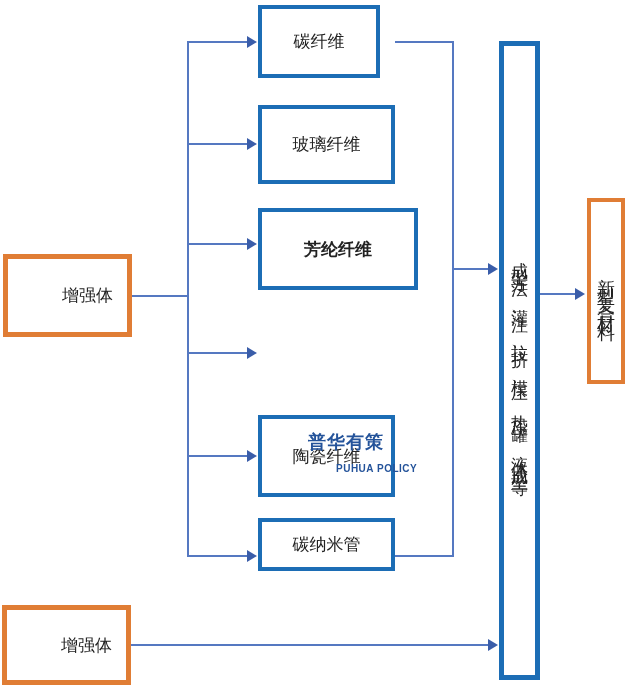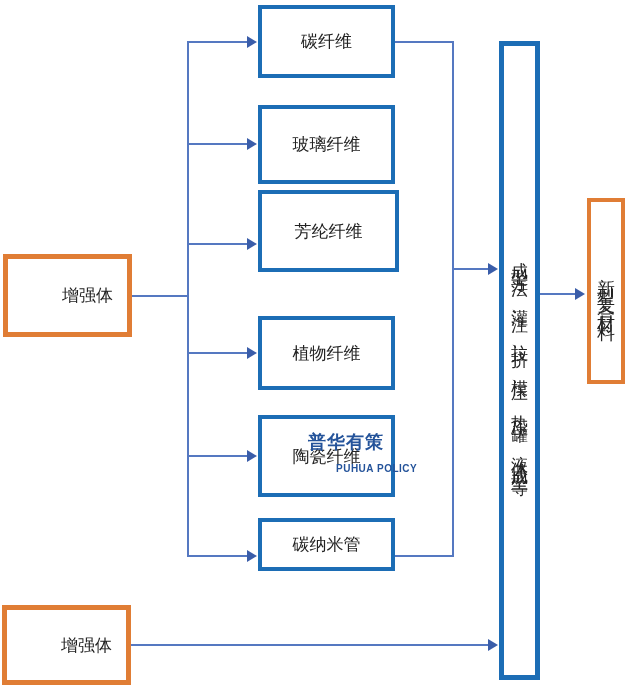--- a/index.html
+++ b/index.html
@@ -96,31 +96,28 @@
   <div class="hline" style="left:540px;top:293px;width:37px;"></div>
   <div class="arrowhead" style="left:575px;top:288px;"></div>
 
   <div class="node orange-node" style="left:3px;top:254px;width:129px;height:83px;">
     <span>增强体</span>
   </div>
   <div class="node orange-node" style="left:2px;top:605px;width:129px;height:80px;">
     <span>增强体</span>
   </div>
 
-  <div class="node blue-node" style="left:258px;top:5px;width:137px;height:73px;">
+  <div class="node blue-node" style="left:258px;top:5px;width:122px;height:73px;">
     <span>碳纤维</span>
   </div>
   <div class="node blue-node" style="left:258px;top:105px;width:137px;height:79px;justify-content:center;">
     <span>玻璃纤维</span>
   </div>
-  <div class="node blue-node" style="left:258px;top:190px;width:141px;height:82px;">
+  <div class="node blue-node" style="left:258px;top:208px;width:160px;height:82px;font-weight:bold;">
     <span>芳纶纤维</span>
-  </div>
-  <div class="node blue-node" style="left:258px;top:316px;width:137px;height:74px;">
-    <span>植物纤维</span>
   </div>
   <div class="node blue-node" style="left:258px;top:415px;width:137px;height:82px;">
     <span>陶瓷纤维</span>
   </div>
   <div class="node blue-node" style="left:258px;top:518px;width:137px;height:53px;">
     <span>碳纳米管</span>
   </div>
 
   <div class="node process-node" style="left:499px;top:41px;width:41px;height:639px;">
     <span class="vertical-text">成型方法：灌注、拉挤、模压、热压罐、液体成型等</span>

